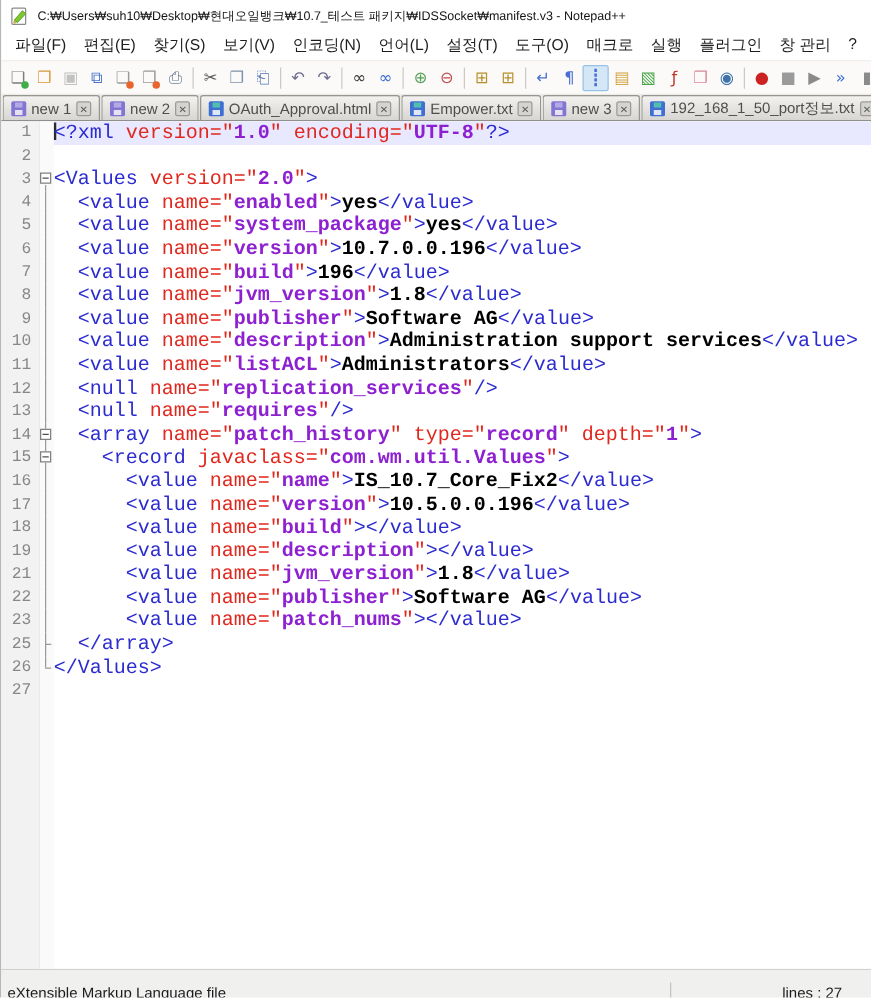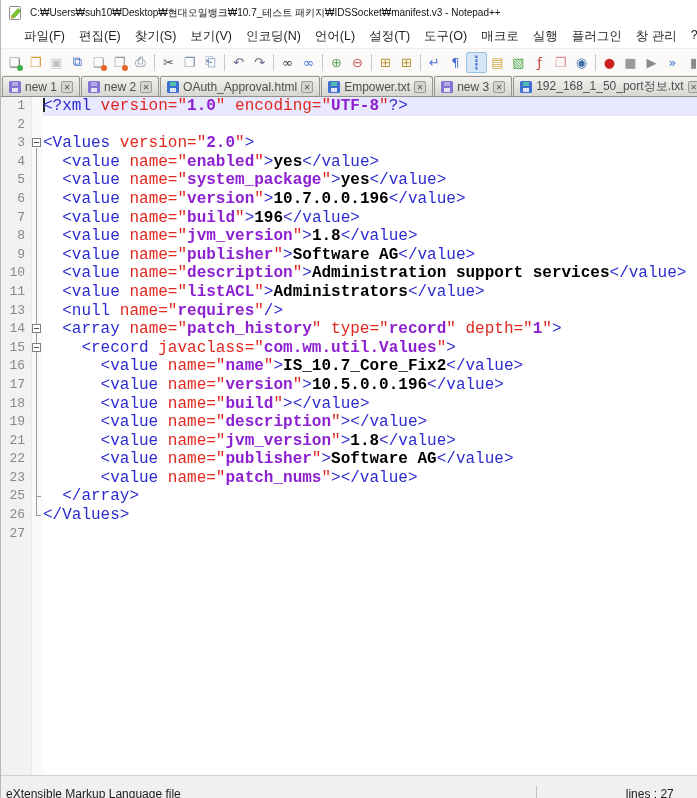--- a/index.html
+++ b/index.html
@@ -6,21 +6,21 @@
   body{
     width:697px;height:798px;overflow:hidden;background:#fff;
     font-family:"Liberation Sans","DejaVu Sans",sans-serif;
     -webkit-font-smoothing:antialiased;position:relative;
     border-left:1px solid #b9b7b4;box-sizing:border-box;
   }
   
   .titlebar{height:25px;background:#ffffff;display:flex;align-items:center;gap:6px;padding-left:7px;font-size:10px;color:#141414;white-space:nowrap;overflow:hidden;}
   .npp-icon{width:16px;height:16px;flex:none;}
   
-  .menubar{height:23px;background:#ffffff;display:flex;padding-left:16px;font-size:12.5px;color:#1d1d1d;}
+  .menubar{height:23px;background:#ffffff;display:flex;padding-left:4px;font-size:12.5px;color:#1d1d1d;}
   .menu-item{padding:3px 7px;cursor:default;white-space:nowrap;}
   
   .toolbar{height:26px;background:#fbfaf9;display:flex;align-items:center;padding-left:3px;border-top:1px solid #f0efee;}
   .tbtn{width:21px;height:21px;flex:none;display:flex;align-items:center;justify-content:center;font-size:13px;position:relative;border-radius:2px;box-sizing:border-box;font-family:"DejaVu Sans",sans-serif;}
   .tbtn.pressed{background:#d5e6f7;border:1px solid #98c1e8;}
   .tbtn .dot{position:absolute;right:2px;bottom:2px;width:6px;height:6px;border-radius:50%;}
   .tsep{width:1px;height:17px;background:#cbc9c6;margin:0 3px;flex:none;}
   
   .tabbar{height:22px;background:linear-gradient(#edecea,#dddbd7);border-bottom:1px solid #8f8f8b;display:flex;align-items:flex-end;padding-left:1px;overflow:hidden;box-sizing:border-box;}
   .tab{height:20px;flex:none;display:flex;align-items:center;gap:4px;padding:0 6px;margin-right:1px;
@@ -215,20 +215,25 @@
       <div class="gutter">10</div>
       <div class="foldcell f-line"></div>
       <div class="code"><span class="tk-t">  &lt;value </span><span class="tk-a">name="</span><span class="tk-s">description</span><span class="tk-a">"</span><span class="tk-t">&gt;</span><span class="tk-x">Administration support services</span><span class="tk-t">&lt;/value&gt;</span></div>
     </div>
     <div class="row">
       <div class="gutter">11</div>
       <div class="foldcell f-line"></div>
       <div class="code"><span class="tk-t">  &lt;value </span><span class="tk-a">name="</span><span class="tk-s">listACL</span><span class="tk-a">"</span><span class="tk-t">&gt;</span><span class="tk-x">Administrators</span><span class="tk-t">&lt;/value&gt;</span></div>
     </div>
     <div class="row">
+      <div class="gutter">12</div>
+      <div class="foldcell f-line"></div>
+      <div class="code"><span class="tk-t">  &lt;null </span><span class="tk-a">name="</span><span class="tk-s">replication_services</span><span class="tk-a">"</span><span class="tk-t">/&gt;</span></div>
+    </div>
+    <div class="row">
       <div class="gutter">13</div>
       <div class="foldcell f-line"></div>
       <div class="code"><span class="tk-t">  &lt;null </span><span class="tk-a">name="</span><span class="tk-s">requires</span><span class="tk-a">"</span><span class="tk-t">/&gt;</span></div>
     </div>
     <div class="row">
       <div class="gutter">14</div>
       <div class="foldcell f-box-mid">
         <span class="fbox"></span>
       </div>
       <div class="code"><span class="tk-t">  &lt;array </span><span class="tk-a">name="</span><span class="tk-s">patch_history</span><span class="tk-a">" type="</span><span class="tk-s">record</span><span class="tk-a">" depth="</span><span class="tk-s">1</span><span class="tk-a">"</span><span class="tk-t">&gt;</span></div>

